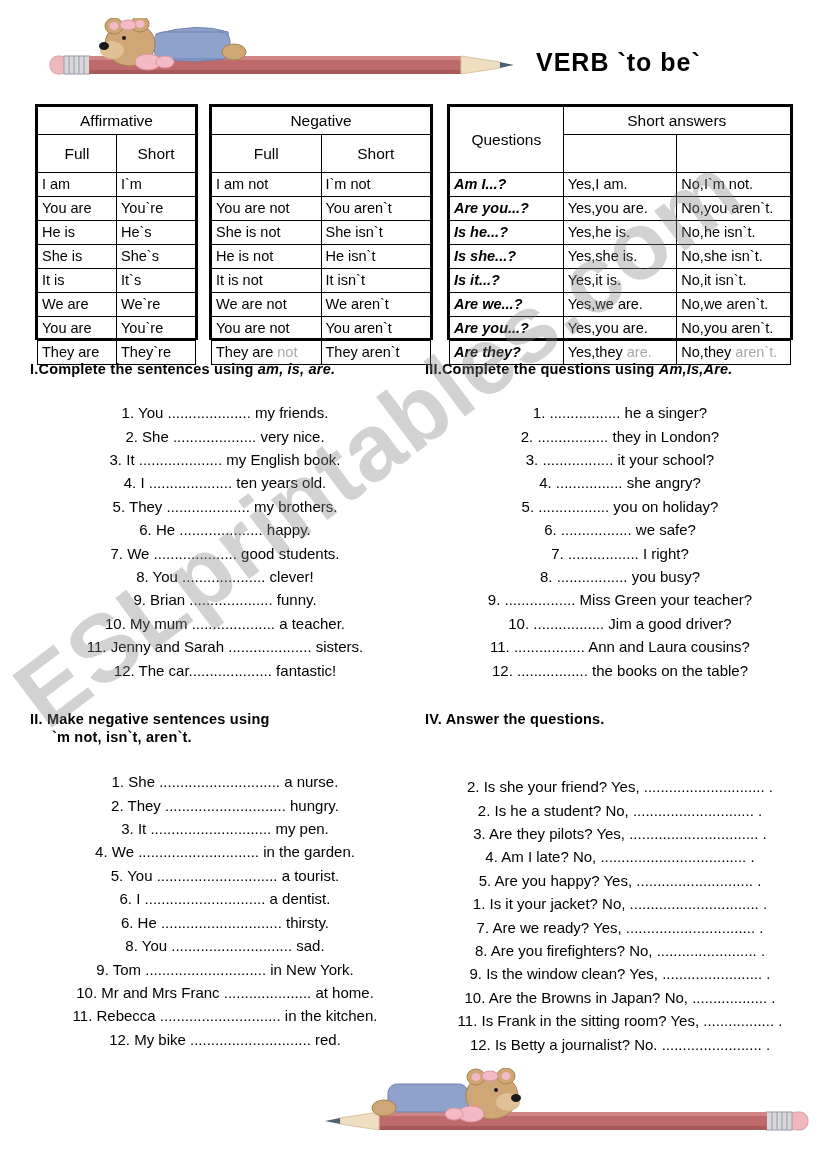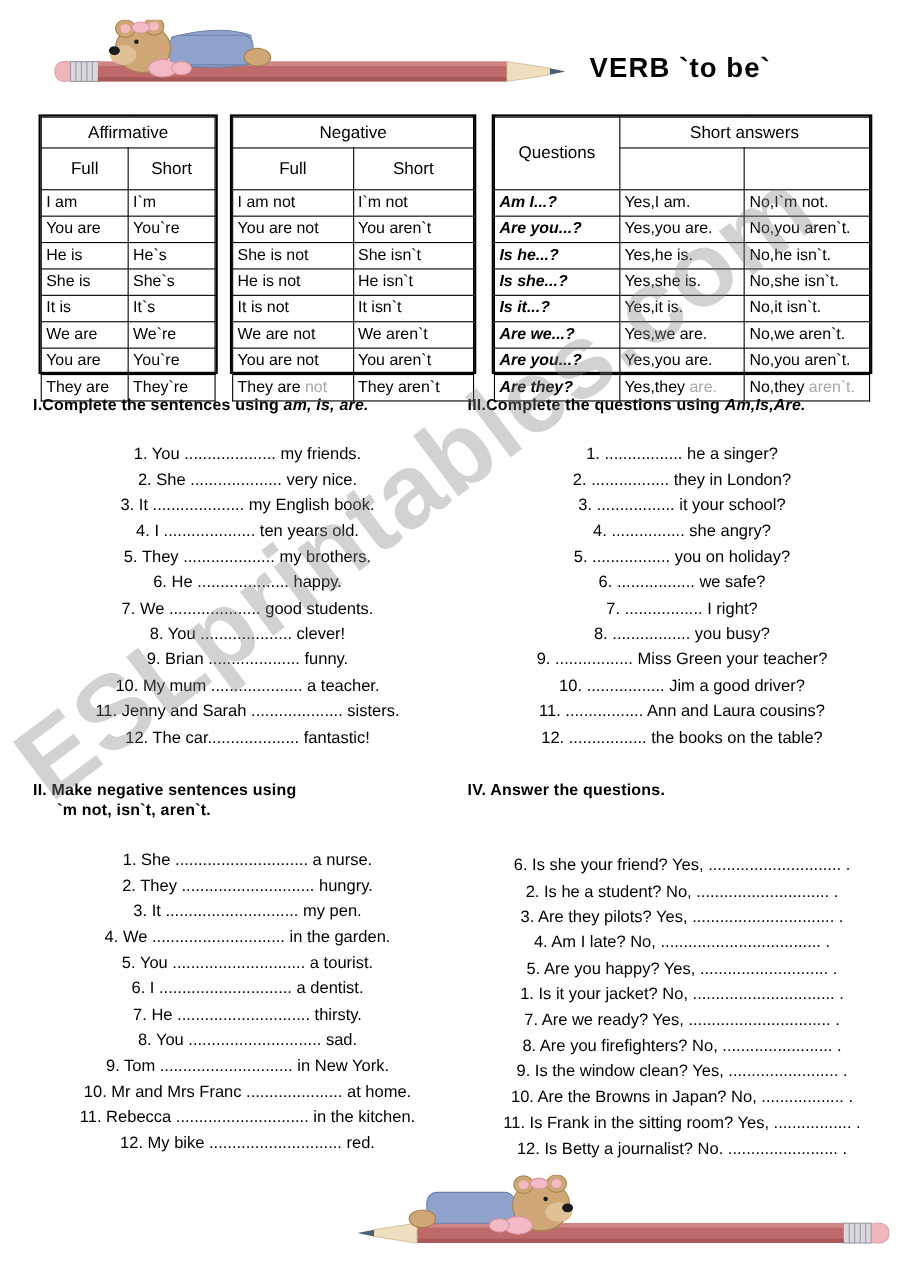--- a/index.html
+++ b/index.html
@@ -395,21 +395,21 @@
         <span>II. Make negative sentences using</span>
         <span class="sub2">`m not, isn`t,  aren`t.</span>
       </div>
       <ul class="ex-list" style="margin-top:24px;">
         <li>1. She ............................. a nurse.</li>
         <li>2. They ............................. hungry.</li>
         <li>3. It ............................. my pen.</li>
         <li>4. We ............................. in the garden.</li>
         <li>5. You ............................. a tourist.</li>
         <li>6. I ............................. a dentist.</li>
-        <li>7. He ............................. thirsty.</li>
+        <li>6. He ............................. thirsty.</li>
         <li>8. You ............................. sad.</li>
         <li>9. Tom ............................. in New York.</li>
         <li>10. Mr and  Mrs Franc ..................... at home.</li>
         <li>11. Rebecca ............................. in the kitchen.</li>
         <li>12. My bike ............................. red.</li>
       </ul>
     </div>
   </div>
 
   <div class="col" id="col-right">
@@ -430,21 +430,21 @@
         <li>9. ................. Miss Green your teacher?</li>
         <li>10. ................. Jim a good driver?</li>
         <li>11. ................. Ann and Laura cousins?</li>
         <li>12. ................. the books on the table?</li>
       </ul>
     </div>
 
     <div class="ex-block" style="margin-top:28px;">
       <div class="ex-heading">IV.  Answer the questions.</div>
       <ul class="ex-list" style="margin-top:47px;">
-        <li>6. Is she your friend?  Yes, ............................. .</li>
+        <li>2. Is she your friend?  Yes, ............................. .</li>
         <li>2. Is he a student?   No, ............................. .</li>
         <li>3. Are they pilots?  Yes, ............................... .</li>
         <li>4. Am I late?    No, ................................... .</li>
         <li>5. Are you happy?   Yes, ............................ .</li>
         <li>1. Is it your jacket?   No, ............................... .</li>
         <li>7. Are we ready? Yes, ............................... .</li>
         <li>8. Are you firefighters?   No, ........................ .</li>
         <li>9. Is the window clean?   Yes, ........................ .</li>
         <li>10. Are the Browns in Japan?   No, .................. .</li>
         <li>11. Is Frank in the sitting room? Yes, ................. .</li>

